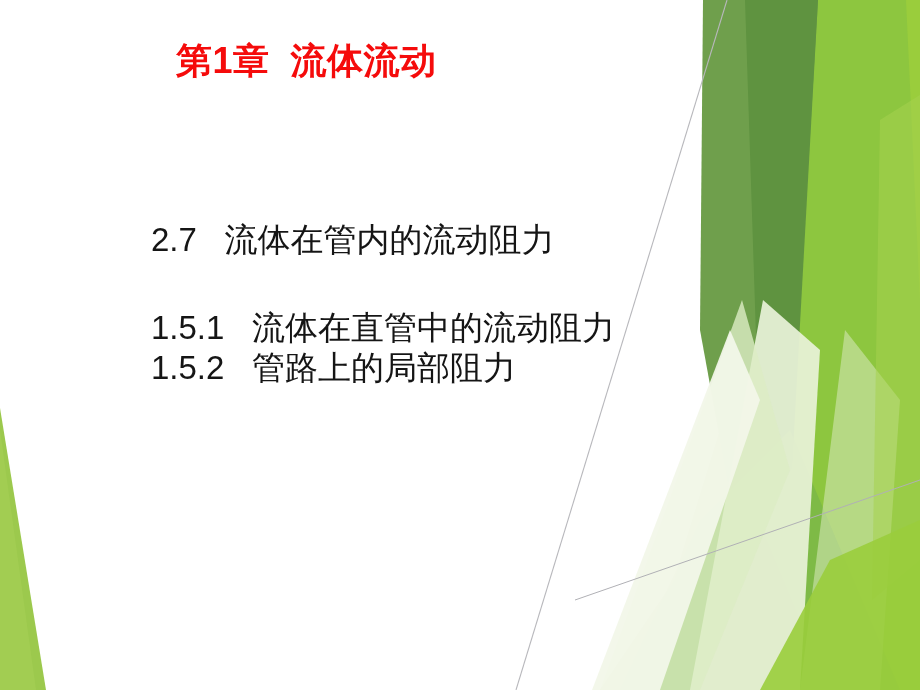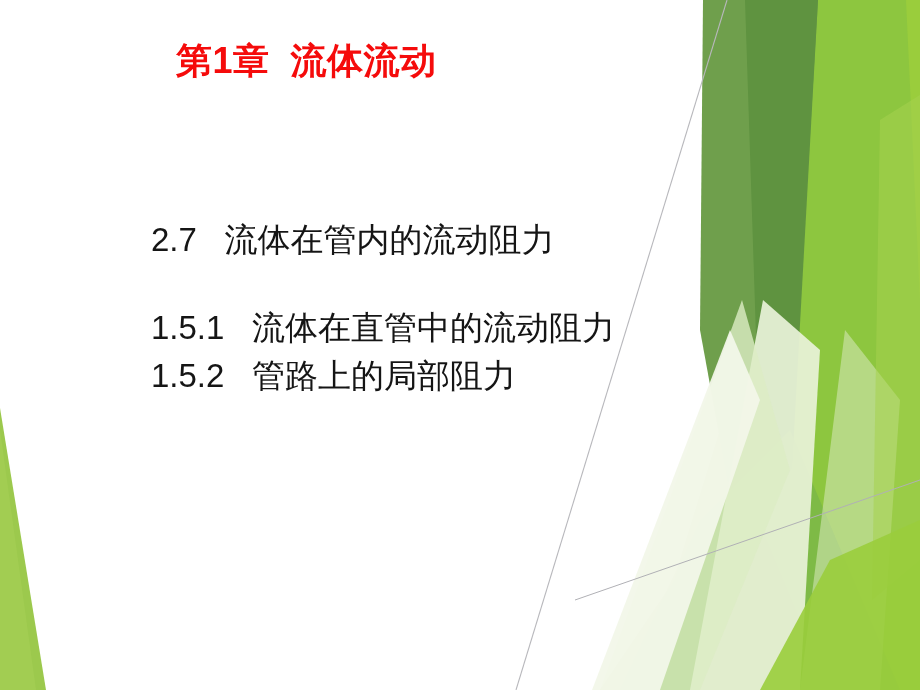--- a/index.html
+++ b/index.html
@@ -46,21 +46,21 @@
     left: 151px;
     font-size: 33px;
     font-weight: normal;
     color: #151515;
     white-space: pre;
     line-height: 1.1;
     letter-spacing: 0px;
   }
   .body-line-1 { top: 222px; }
   .body-line-2 { top: 286px; margin-top: 24px; }
-  .body-line-3 { top: 358px; text-align: right; }
+  .body-line-3 { top: 350px; text-align: right; }
 </style>
 </head>
 <body>
 
 <div id="slide">
 
   <svg id="deco-svg" viewBox="0 0 920 690" preserveAspectRatio="none" xmlns="http://www.w3.org/2000/svg">
 
     <polygon points="815,0 920,0 920,690 700,690" fill="#9acd3c"></polygon>
 

